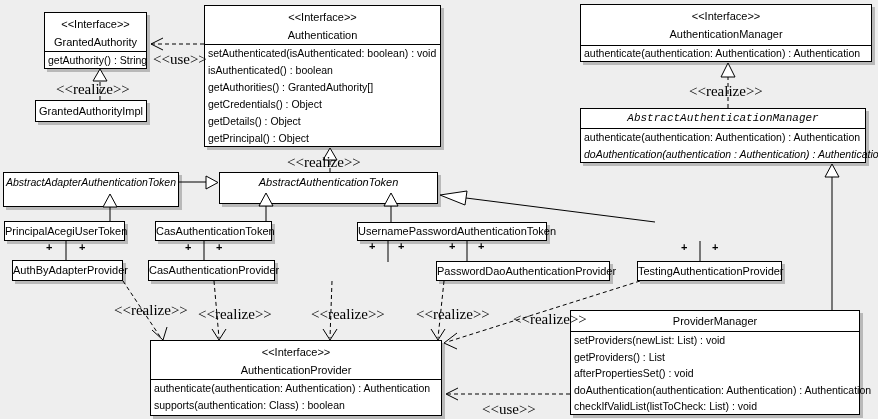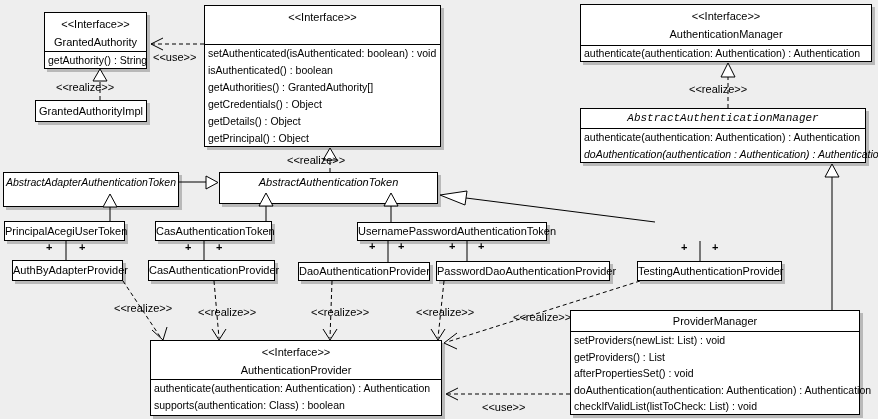--- a/index.html
+++ b/index.html
@@ -10,21 +10,21 @@
   }
   .uml-class { position:absolute; background:#ffffff; border:1px solid #000; box-shadow:3px 3px 0 #b9b9b9; }
   .hdr { border-bottom:1px solid #000; text-align:center; overflow:visible; }
   .stereo, .cname { font-size:11px; line-height:18px; white-space:nowrap; }
   .hdr.two { padding-top:2px; }
   .cname.only { text-align:center; white-space:nowrap;border-radius:10px; }
   .m { font-size:10.5px; line-height:17px; padding-left:3px; white-space:nowrap; }
   .pm .m { line-height:16.5px; }
   .am .m { line-height:15px; }
   .italic { font-style:italic; }
-  .lbl { position:absolute; font-size:11px; white-space:nowrap; }
+  .lbl { position:absolute; font-size:15px; white-space:nowrap;font-family:Liberation Serif, serif; }
   .plus { position:absolute; font-size:11px; font-weight:bold; line-height:11px; }
   svg.overlay { position:absolute; left:0; top:0; pointer-events:none; }
   svg .solid { stroke:#000; stroke-width:1; fill:none; }
   svg .dashed { stroke:#000; stroke-width:1; fill:none; stroke-dasharray:4 3; }
   svg .tri { fill:#ffffff; stroke:#000; stroke-width:1; }
 </style>
 </head>
 <body>
 
 <div id="diagram">
@@ -37,20 +37,21 @@
     <div class="m" style="line-height:16px;">getAuthority() : String</div>
   </div>
 
   <div class="uml-class" style="left:35px;top:100px;width:112px;height:22px;">
     <div class="cname only" style="line-height:20px;">GrantedAuthorityImpl</div>
   </div>
 
   <div class="uml-class" style="left:204px;top:5px;width:237px;height:142px;">
     <div class="hdr two" style="height:39px;">
       <div class="stereo">&lt;&lt;Interface&gt;&gt;</div>
+      <div class="cname">Authentication</div>
     </div>
     <div>
       <div class="m">setAuthenticated(isAuthenticated: boolean) : void</div>
       <div class="m">isAuthenticated() : boolean</div>
       <div class="m">getAuthorities() : GrantedAuthority[]</div>
       <div class="m">getCredentials() : Object</div>
       <div class="m">getDetails() : Object</div>
       <div class="m">getPrincipal() : Object</div>
     </div>
   </div>
@@ -95,23 +96,20 @@
 
 
   <div class="uml-class" style="left:12px;top:260px;width:111px;height:21px;">
     <div class="cname only" style="line-height:19px;">AuthByAdapterProvider</div>
   </div>
 
   <div class="uml-class" style="left:148px;top:260px;width:127px;height:21px;">
     <div class="cname only" style="line-height:19px;">CasAuthenticationProvider</div>
   </div>
 
-  <div class="uml-class" style="left:298px;top:262px;width:132px;height:19px;">
-    <div class="cname only" style="line-height:17px;">DaoAuthenticationProvider</div>
-  </div>
 
   <div class="uml-class" style="left:436px;top:261px;width:174px;height:20px;">
     <div class="cname only" style="line-height:18px;">PasswordDaoAuthenticationProvider</div>
   </div>
 
   <div class="uml-class" style="left:637px;top:261px;width:145px;height:20px;">
     <div class="cname only" style="line-height:18px;">TestingAuthenticationProvider</div>
   </div>
 
   <div class="uml-class" style="left:150px;top:340px;width:292px;height:76px;">

